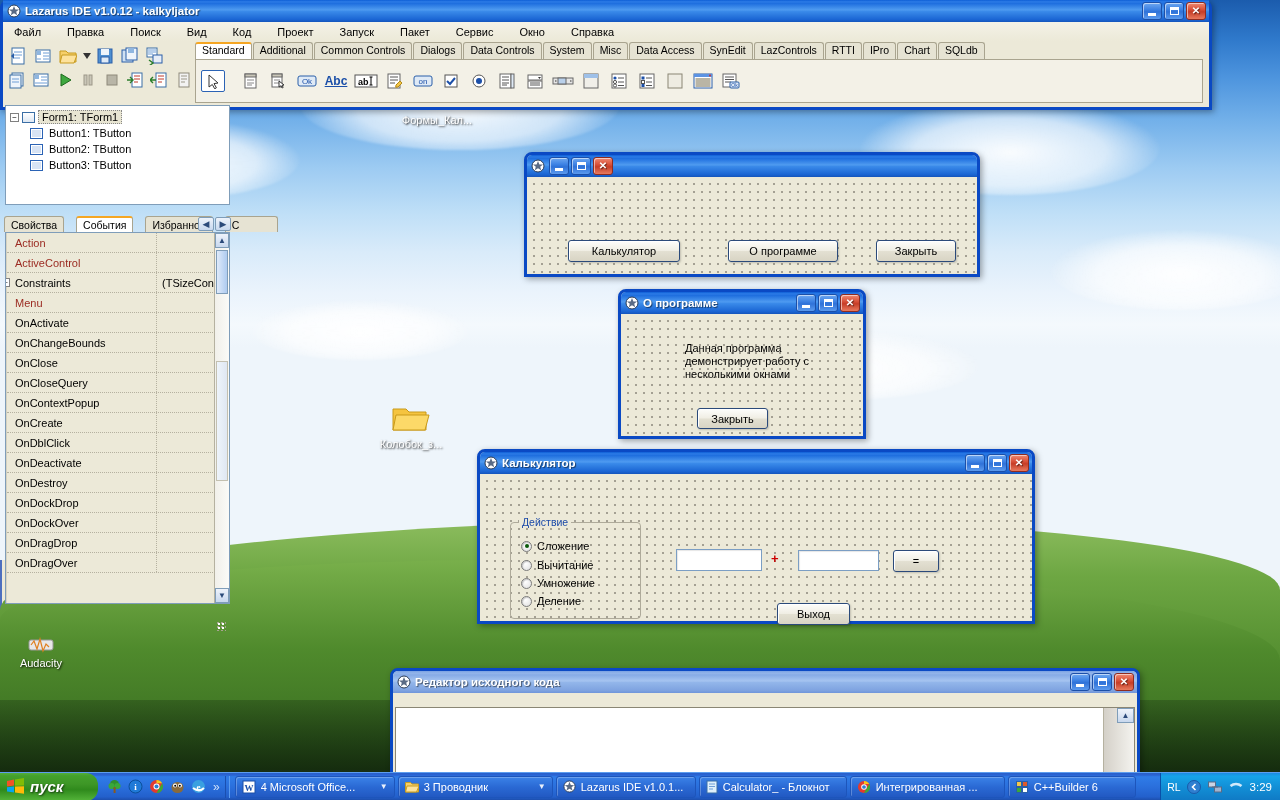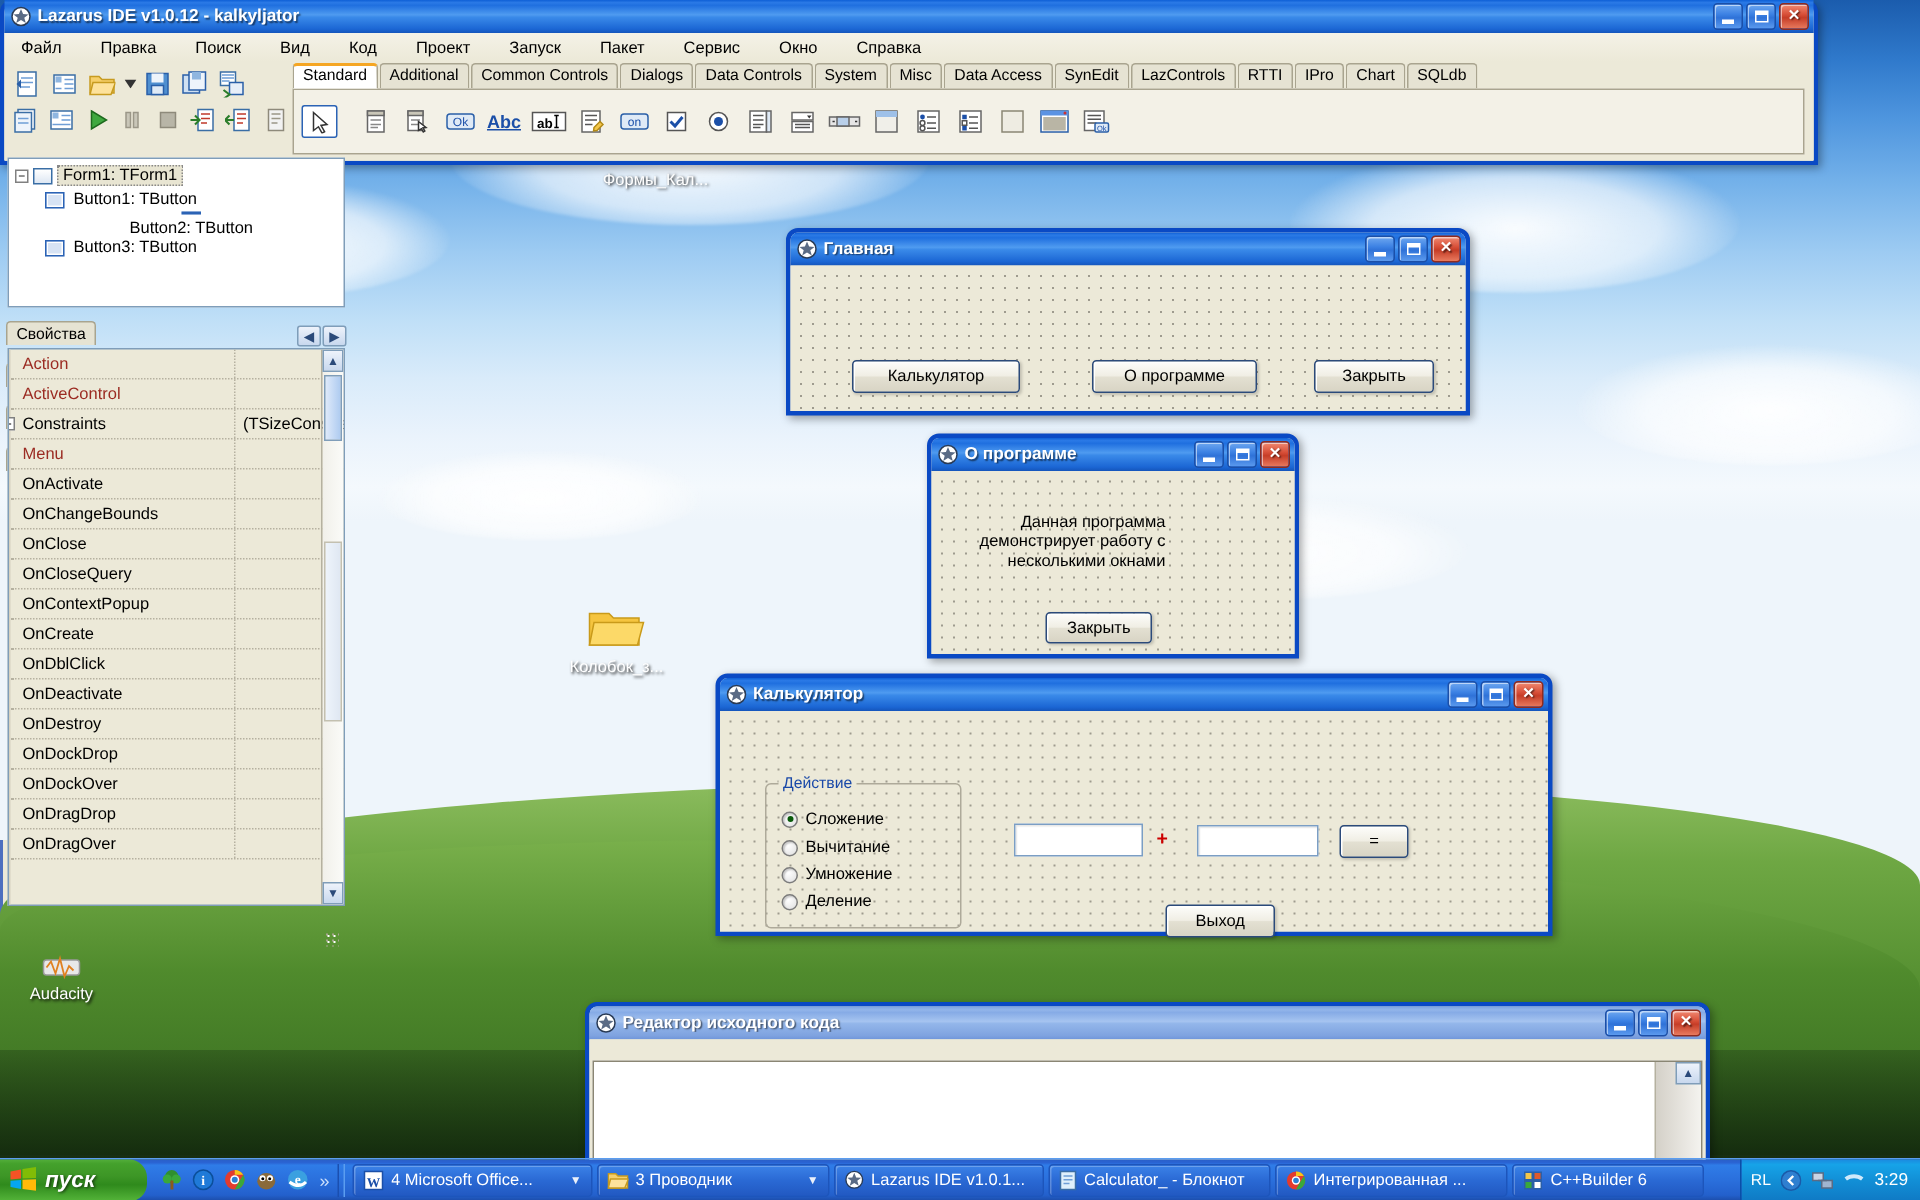--- a/index.html
+++ b/index.html
@@ -153,21 +153,21 @@
   }
   .oi-close { width:13px; height:12px; background:linear-gradient(to bottom,#ef8d74,#c9422b); border:1px solid #8c2a1e; color:#fff; font-size:9px; font-weight:bold; display:flex; align-items:center; justify-content:center; border-radius:2px;}
   .oi-tree { margin:3px; height:100px; background:#fff; border:1px solid #7f9db9; padding:3px 4px; position:relative; }
   .tnode { display:flex; align-items:center; gap:3px; height:16px; font-size:11px; color:#000; }
   .tnode .exp { width:9px; height:9px; border:1px solid #808080; background:#fff; font-size:8px; line-height:7px; text-align:center; color:#000;}
   .tnode .glyph { width:13px; height:11px; border:1px solid #3a6ea5; background:linear-gradient(to bottom,#fff,#dde7f3); display:inline-block; }
   .tnode .glyph.btn-g { border:1px solid #2b63b5; background:#d7e3f4; box-shadow: inset 0 0 0 1px #fff; }
   .tnode.sel .lbl { background:#e8e5d2; border:1px dotted #888; padding:0 3px; }
   .tnode .lbl { padding:0 3px; }
   .oi-grip { height:6px; display:flex; align-items:center; justify-content:center; color:#8a8674; letter-spacing:2px; font-size:8px; }
-  .oi-tabs { display:flex; align-items:flex-start; height:18px; padding:0 2px; gap:12px; position:relative;flex-direction:column;}
+  .oi-tabs { display:flex; align-items:flex-end; height:18px; padding:0 2px; gap:12px; position:relative;}
   .oi-tab { font-size:10.5px; padding:2px 6px 1px; border:1px solid #a9a48f; border-bottom:none;
             background:#e6e3d3; border-radius:3px 3px 0 0; }
   .oi-tab.active { background:#fff; border-top:2px solid #f5a623; padding-top:1px; }
   .oi-arrows { position:absolute; right:2px; bottom:1px; display:flex; gap:1px; }
   .oi-arrow { width:16px; height:14px; background:linear-gradient(to bottom,#eef3fb,#c8d8ee); border:1px solid #7f9db9; color:#2b4a7a; font-size:9px; display:flex; align-items:center; justify-content:center; border-radius:2px; }
   .oi-grid { margin:0 3px; border:1px solid #7f9db9; background:#ece9d8; height:372px; position:relative; overflow:hidden; }
   .oi-row { display:flex; height:20px; font-size:11px; align-items:center; border-bottom:1px dotted #b5b1a0; }
   .oi-row .k { width:150px; padding-left:8px; border-right:1px dotted #b5b1a0; position:relative; height:100%; display:flex; align-items:center;}
   .oi-row .k.evt { color:#9b2b22; }
   .oi-row .v { flex:1; padding-left:5px; color:#000; }
@@ -262,21 +262,20 @@
   </svg>
   <div>Audacity</div>
 </div>
 
 <div class="win" id="main-form-window" style="left:524px; top:152px; width:456px; height:125px;">
   <div class="tb">
     <svg class="laz-ico" viewBox="0 0 14 14">
       <circle cx="7" cy="7" r="6" fill="#fff" stroke="#2a3b55"></circle>
       <path d="M7 2 L8.4 5.4 L12 5.6 L9.2 7.8 L10.2 11.3 L7 9.3 L3.8 11.3 L4.8 7.8 L2 5.6 L5.6 5.4 Z" fill="#5a6b85"></path>
     </svg>
-    <span class="title">Главная</span>
     <span class="btns">
       <span class="wbtn">
           <i class="min-g"></i>
         </span>
       <span class="wbtn">
           <i class="max-g"></i>
         </span>
       <span class="wbtn close">✕</span>
     </span>
   </div>
@@ -304,21 +303,21 @@
       <span class="wbtn">
           <i class="min-g"></i>
         </span>
       <span class="wbtn">
           <i class="max-g"></i>
         </span>
       <span class="wbtn close">✕</span>
     </span>
   </div>
   <div class="cli form-surface">
-    <div style="position:absolute; left:32px; top:28px; font-size:11px; line-height:13px; color:#000;text-align:right;">
+    <div style="position:absolute; left:64px; top:28px; font-size:11px; line-height:13px; color:#000;">
       <div>Данная программа</div>
       <div>демонстрирует работу с</div>
       <div>несколькими окнами</div>
     </div>
     <div class="lbtn" style="left:76px; top:94px; width:71px; height:21px;">
       <span>Закрыть</span>
     </div>
   </div>
 </div>
 
@@ -730,21 +729,21 @@
   <div class="oi-tree">
     <div class="tnode sel">
       <span class="exp">−</span>
       <span class="glyph"></span>
       <span class="lbl">Form1: TForm1</span>
     </div>
     <div class="tnode" style="padding-left:20px;">
       <span class="glyph btn-g"></span>
       <span class="lbl">Button1: TButton</span>
     </div>
-    <div class="tnode" style="padding-left:20px;flex-direction:column;">
+    <div class="tnode" style="padding-left:20px;">
       <span class="glyph btn-g"></span>
       <span class="lbl">Button2: TButton</span>
     </div>
     <div class="tnode" style="padding-left:20px;">
       <span class="glyph btn-g"></span>
       <span class="lbl">Button3: TButton</span>
     </div>
   </div>
 
   <div class="oi-grip">▪ ▪ ▪ ▪ ▪</div>

